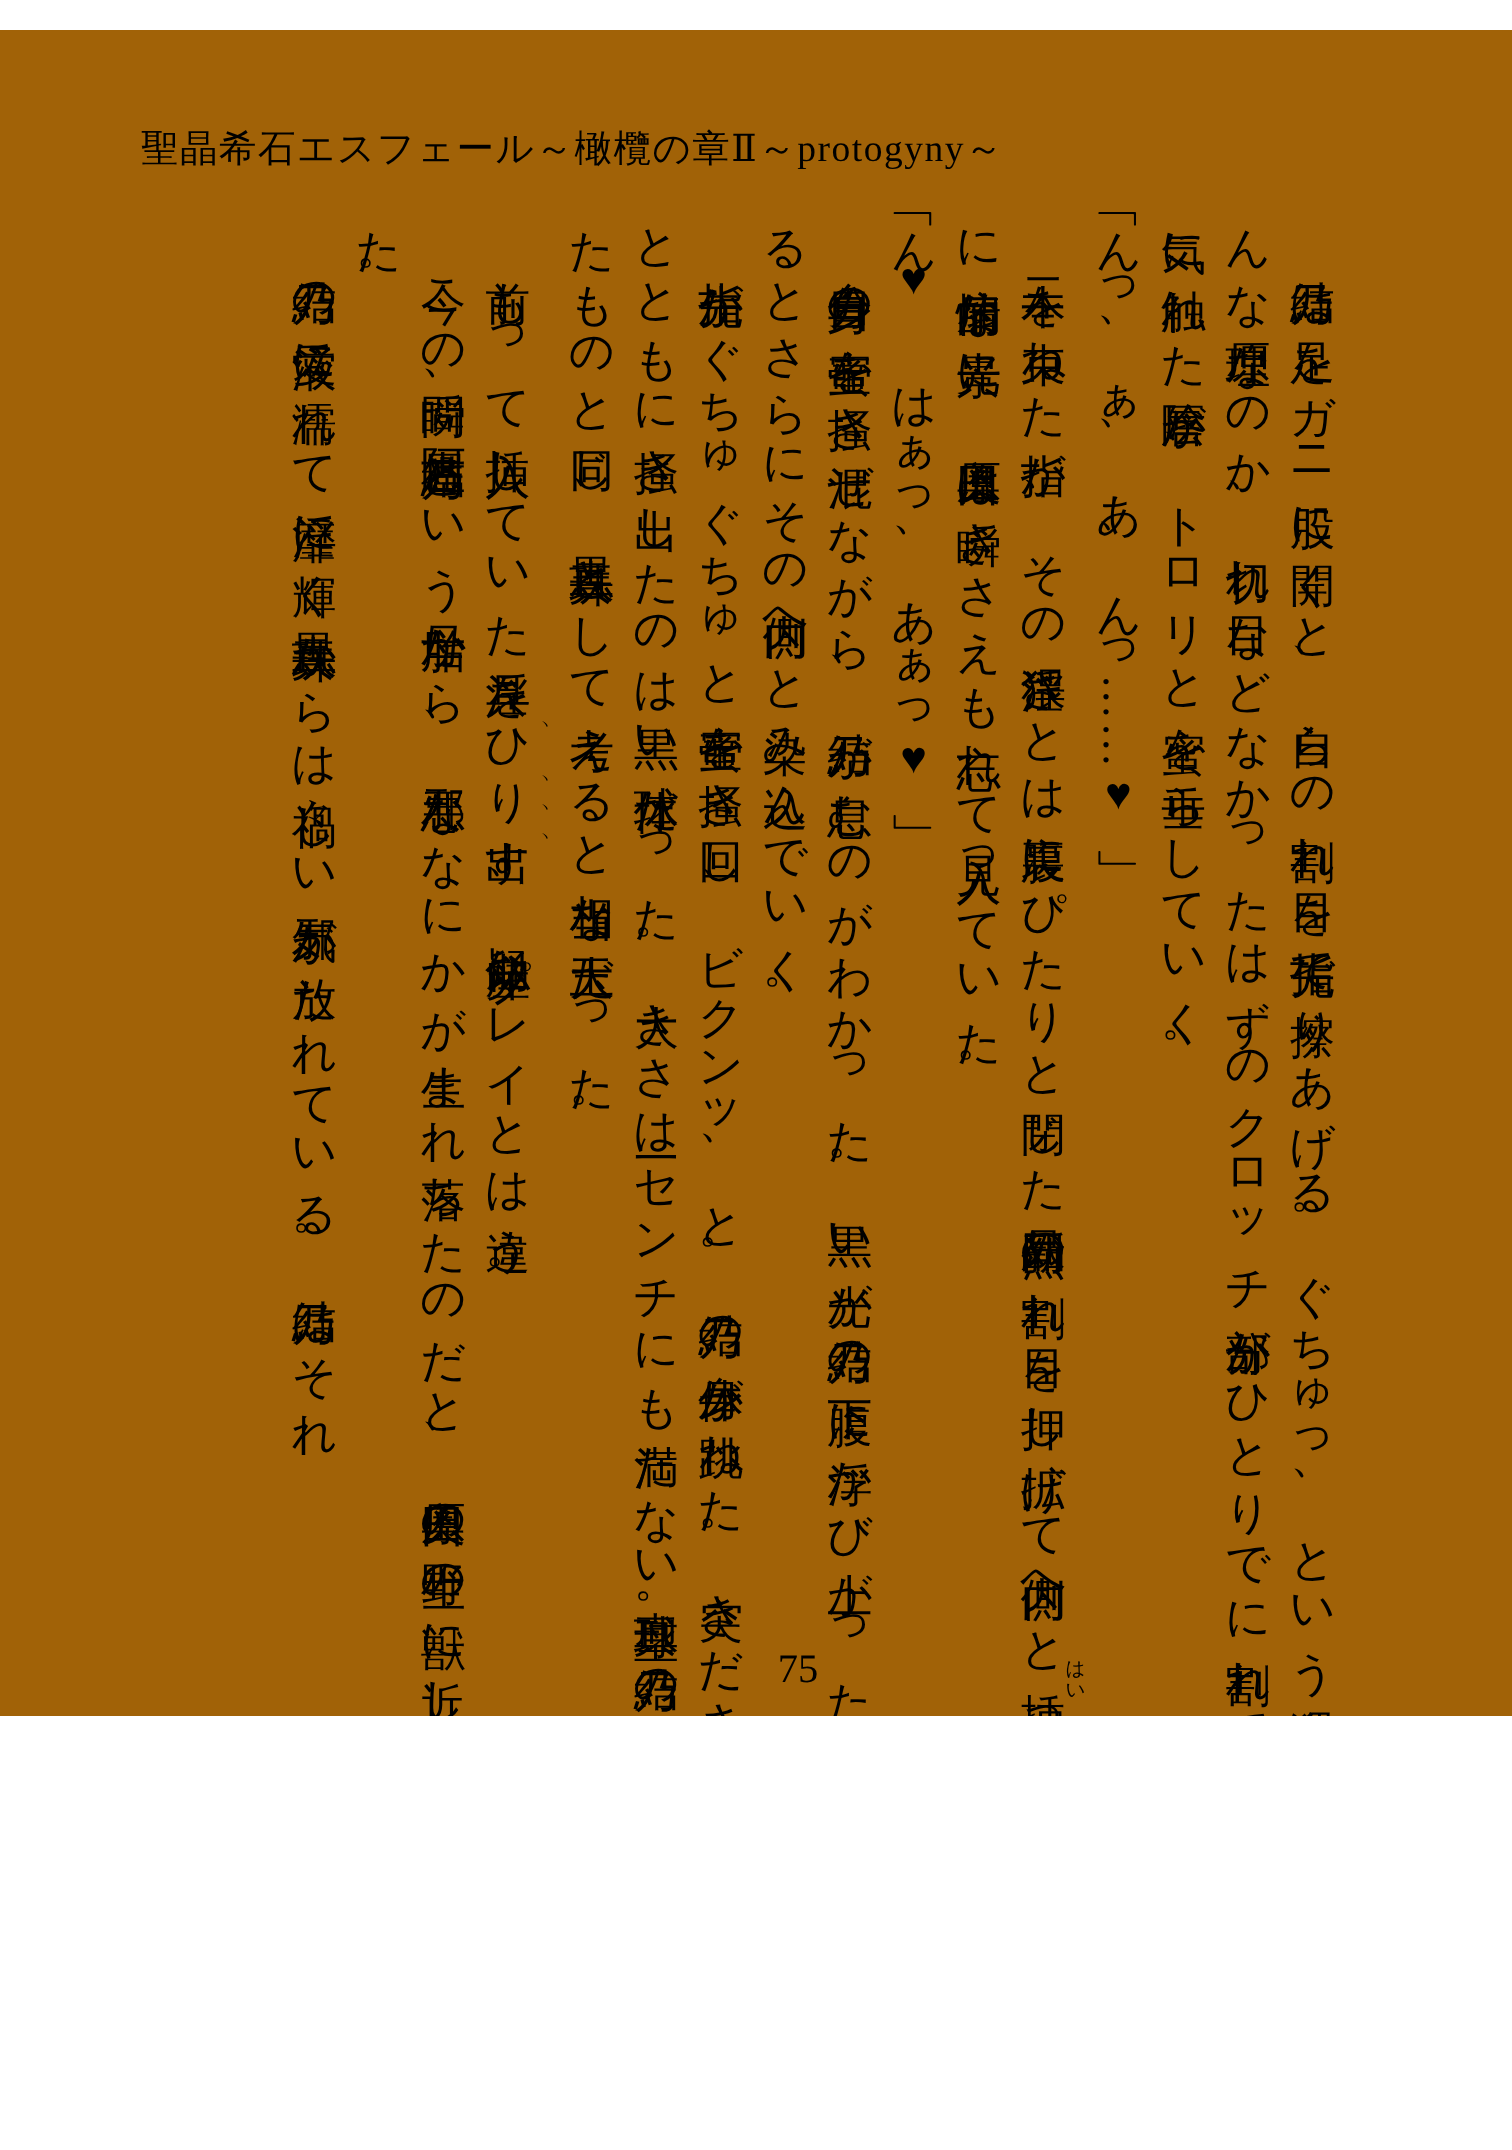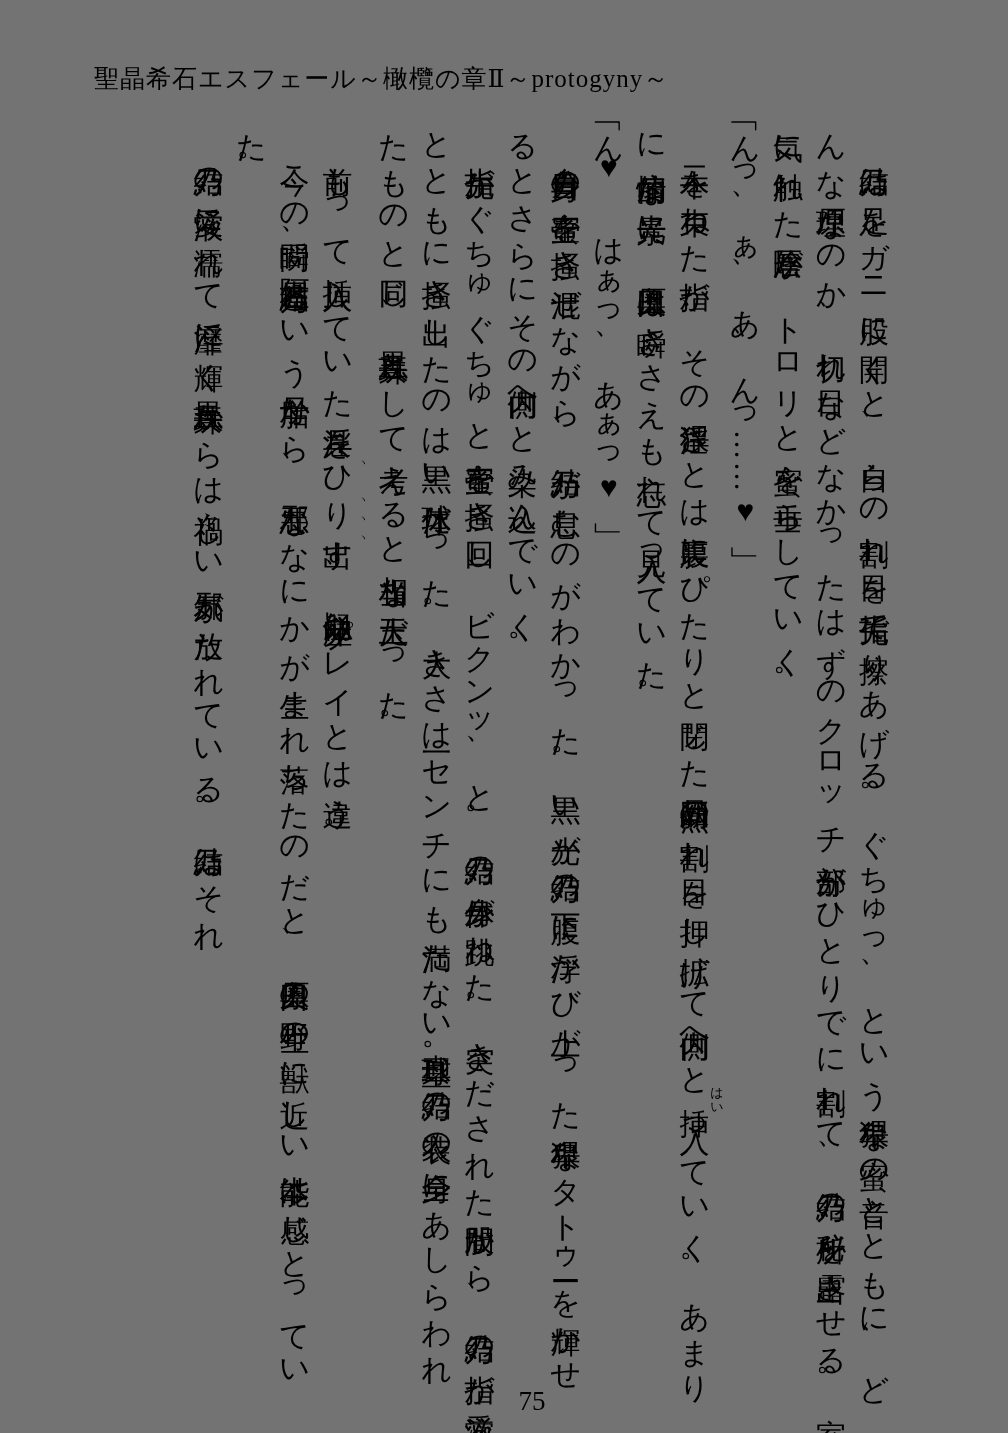--- a/index.html
+++ b/index.html
@@ -1,21 +1,22 @@
 <!DOCTYPE html>
 <html lang="ja"><head>
 <meta charset="utf-8">
 <style>
   html,body{margin:0;padding:0;background:#ffffff;}
   .page{
     position:relative;
-    width:1008px;height:1433px;
-    background:#737373;color:#000000;
+    width:1008px;height:1124px;
+    background:#a16207;color:#000000;
     font-family:"Liberation Serif","DejaVu Serif",serif;
     overflow:hidden;
+    margin-top:20px;
   }
   .running-header{
     position:absolute;left:94px;top:62px;
     font-size:25px;letter-spacing:1px;white-space:nowrap;
     color:#000000;
   }
   .body-text{
     position:absolute;top:112px;right:112px;height:1286px;
     writing-mode:vertical-rl;
     text-orientation:mixed;

